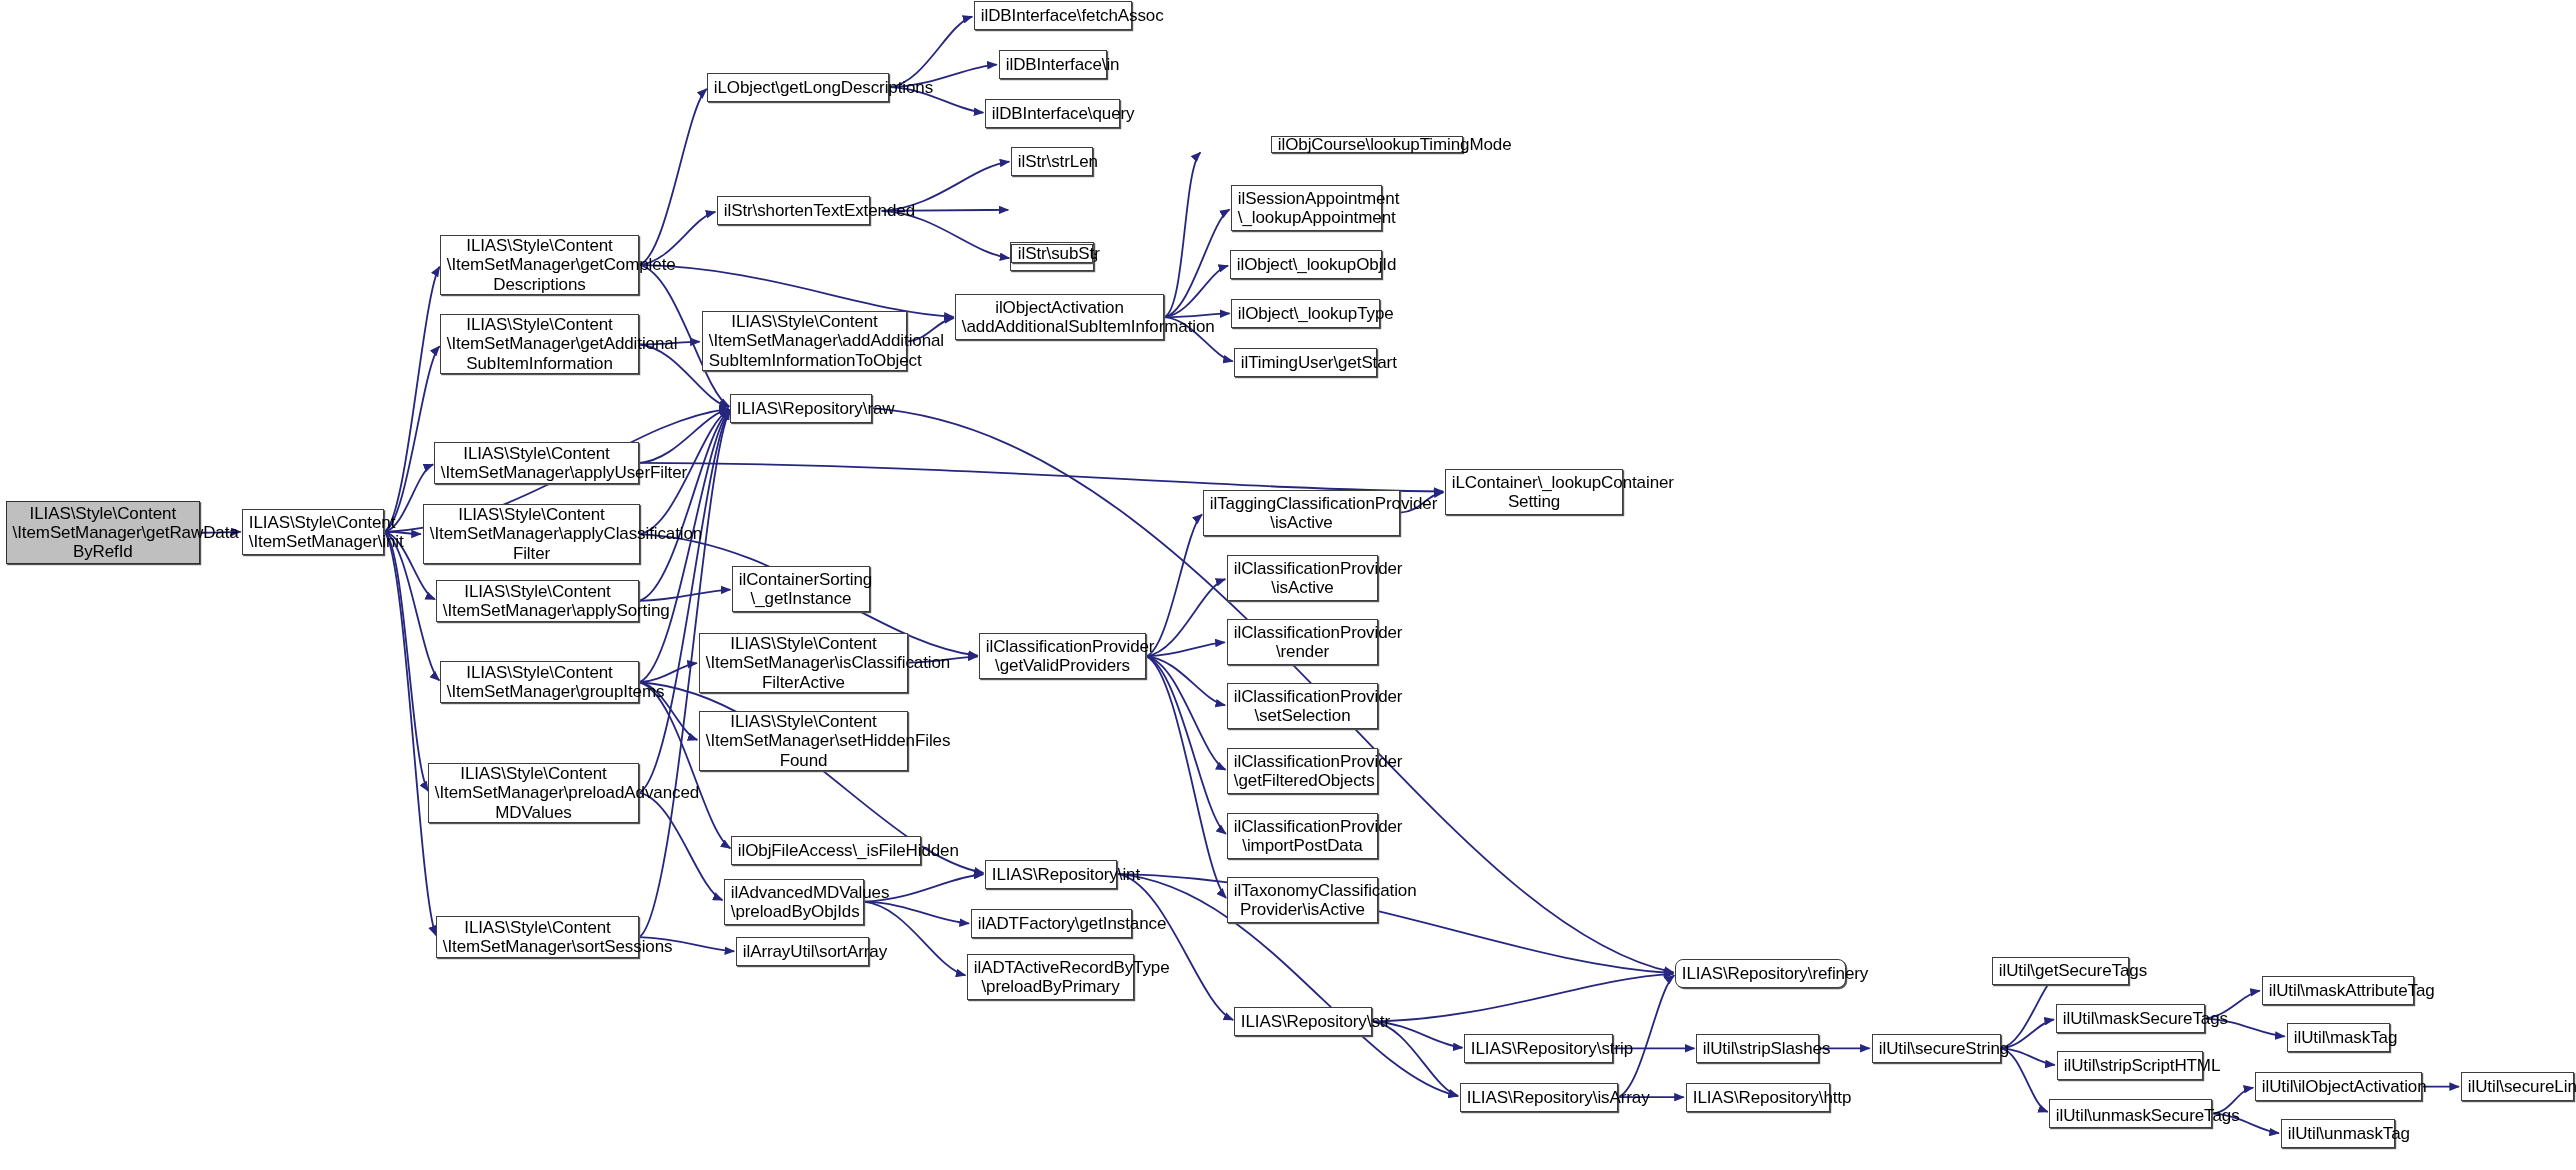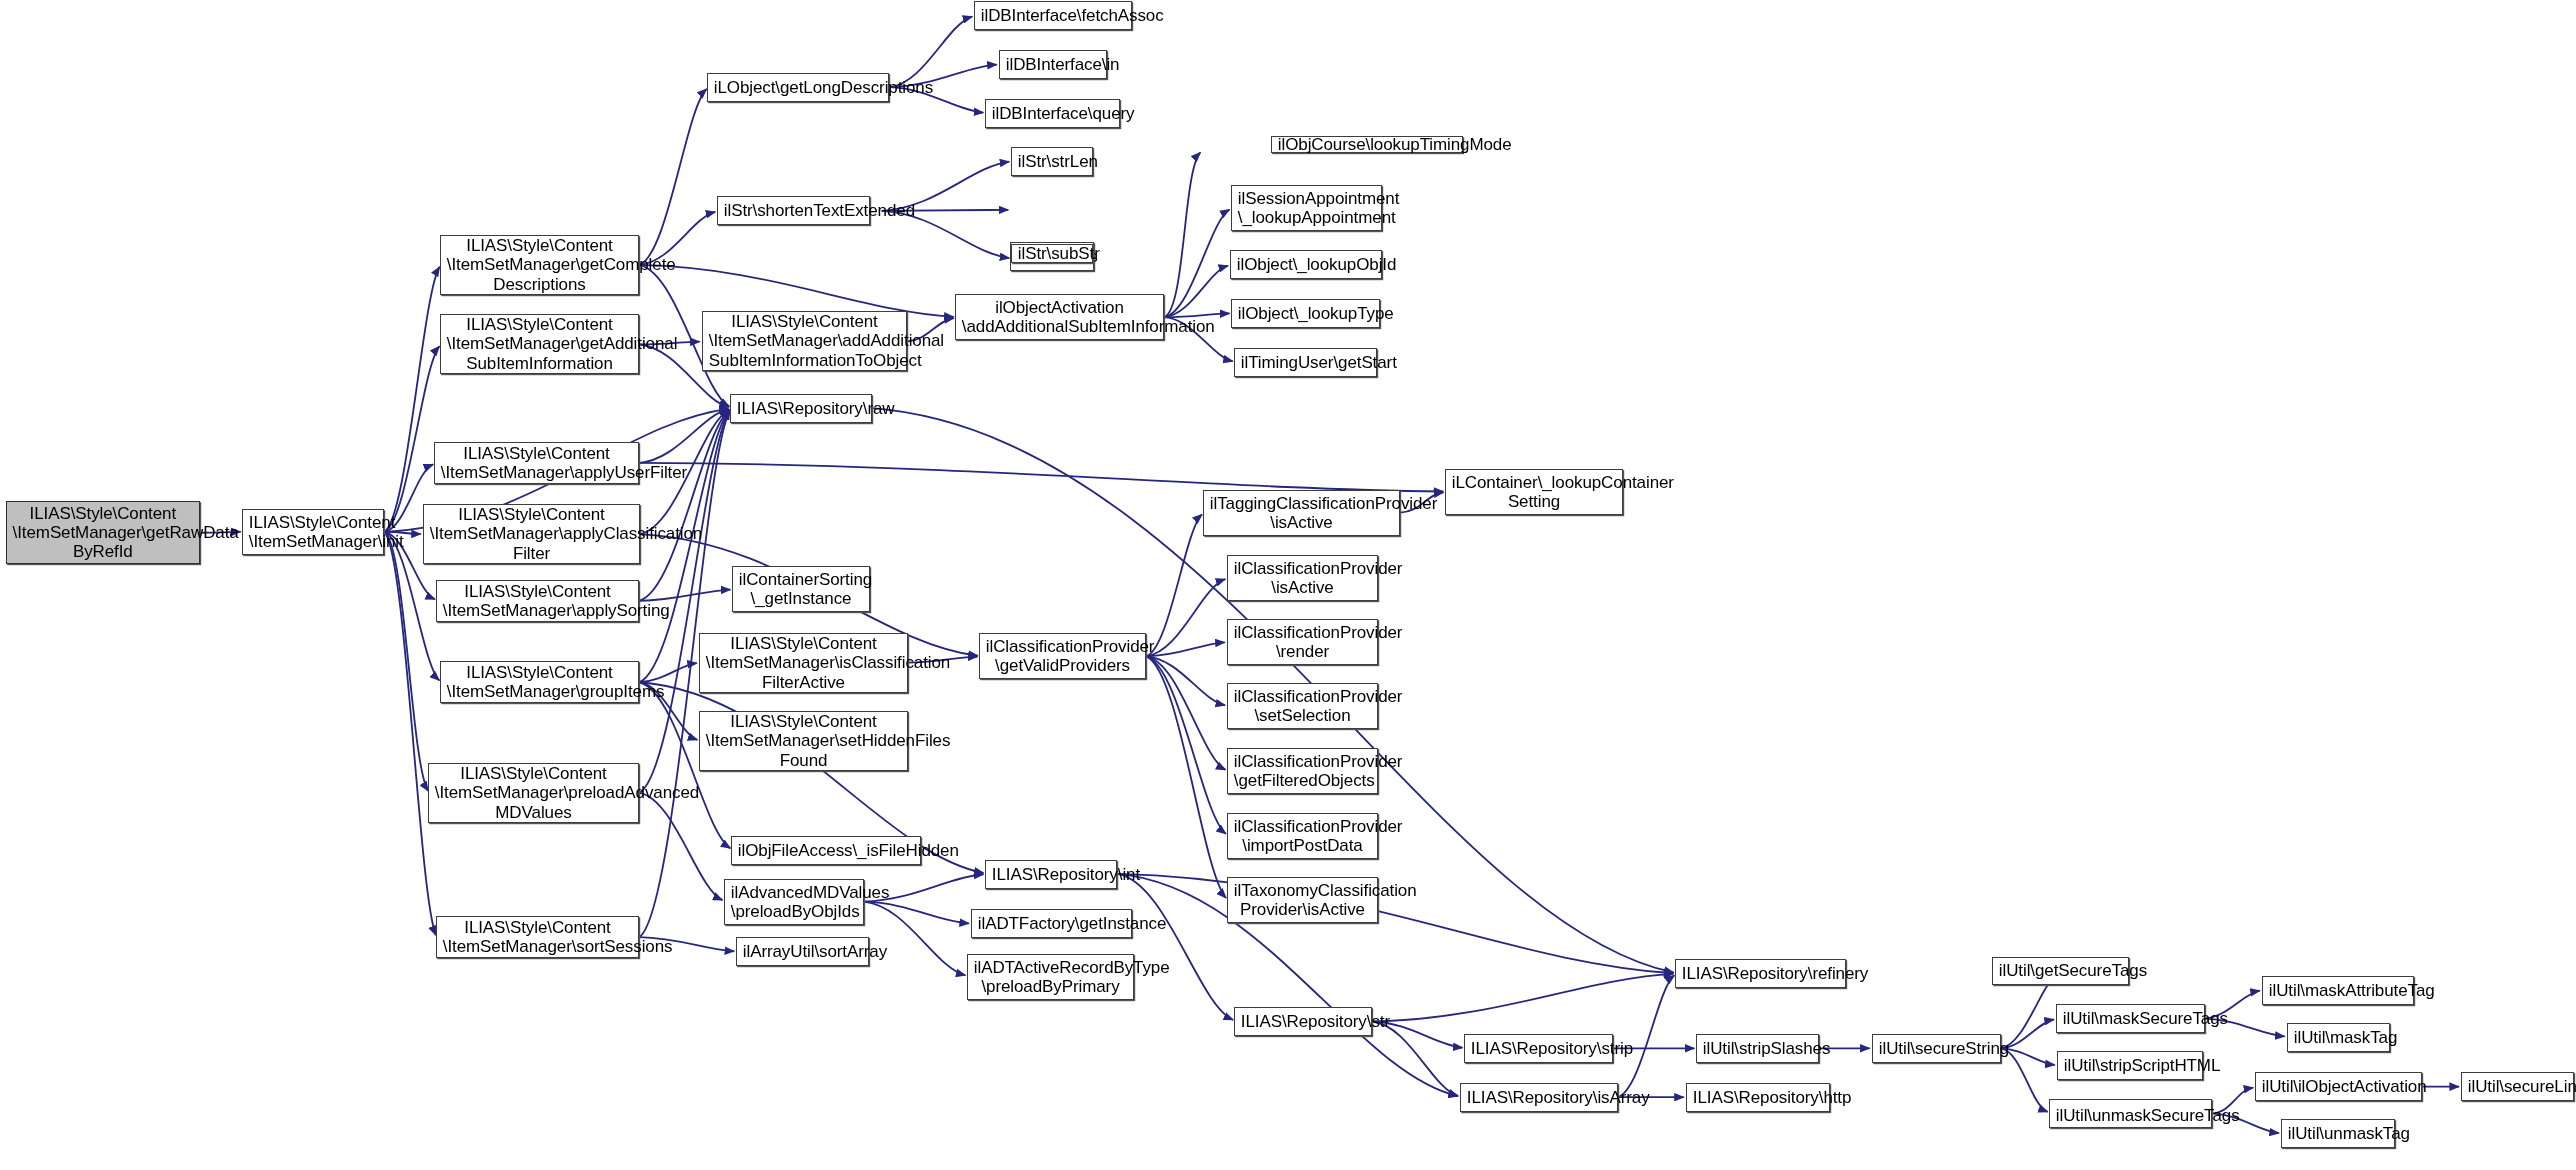--- a/index.html
+++ b/index.html
@@ -187,21 +187,21 @@
       <div class="node" style="left: 732px; top: 566px; width: 138px; height: 46px;"><span>ilContainerSorting
 \_getInstance</span></div>
       <div class="node" style="left: 731px; top: 836px; width: 190px; height: 29px;"><span>ilObjFileAccess\_isFileHidden</span></div>
       <div class="node" style="left: 724px; top: 879px; width: 140px; height: 46px;"><span>ilAdvancedMDValues
 \preloadByObjIds</span></div>
       <div class="node" style="left: 736px; top: 937px; width: 133px; height: 29px;"><span>ilArrayUtil\sortArray</span></div>
       <div class="node" style="left: 985px; top: 860px; width: 132px; height: 29px;"><span>ILIAS\Repository\int</span></div>
       <div class="node" style="left: 971px; top: 909px; width: 161px; height: 29px;"><span>ilADTFactory\getInstance</span></div>
       <div class="node" style="left: 967px; top: 954px; width: 167px; height: 46px;"><span>ilADTActiveRecordByType
 \preloadByPrimary</span></div>
-      <div class="node" style="left: 1675px; top: 959px; width: 171px; height: 29px;"><span>ILIAS\Repository\refinery</span></div>
+      <div class="node" style="left: 1675px; top: 959px; width: 171px; height: 29px; border-radius: 8px;"><span>ILIAS\Repository\refinery</span></div>
       <div class="node" style="left: 1234px; top: 1007px; width: 138px; height: 29px;"><span>ILIAS\Repository\str</span></div>
       <div class="node" style="left: 1464px; top: 1034px; width: 149px; height: 29px;"><span>ILIAS\Repository\strip</span></div>
       <div class="node" style="left: 1696px; top: 1034px; width: 123px; height: 29px;"><span>ilUtil\stripSlashes</span></div>
       <div class="node" style="left: 1460px; top: 1083px; width: 158px; height: 29px;"><span>ILIAS\Repository\isArray</span></div>
       <div class="node" style="left: 1686px; top: 1083px; width: 144px; height: 29px;"><span>ILIAS\Repository\http</span></div>
       <div class="node" style="left: 1872px; top: 1034px; width: 129px; height: 29px;"><span>ilUtil\secureString</span></div>
       <div class="node" style="left: 1992px; top: 957px; width: 137px; height: 28px;"><span>ilUtil\getSecureTags</span></div>
       <div class="node" style="left: 2056px; top: 1004px; width: 149px; height: 29px;"><span>ilUtil\maskSecureTags</span></div>
       <div class="node" style="left: 2057px; top: 1051px; width: 146px; height: 29px;"><span>ilUtil\stripScriptHTML</span></div>
       <div class="node" style="left: 2049px; top: 1099px; width: 163px; height: 29px; align-items: flex-end;"><span>ilUtil\unmaskSecureTags</span></div>

